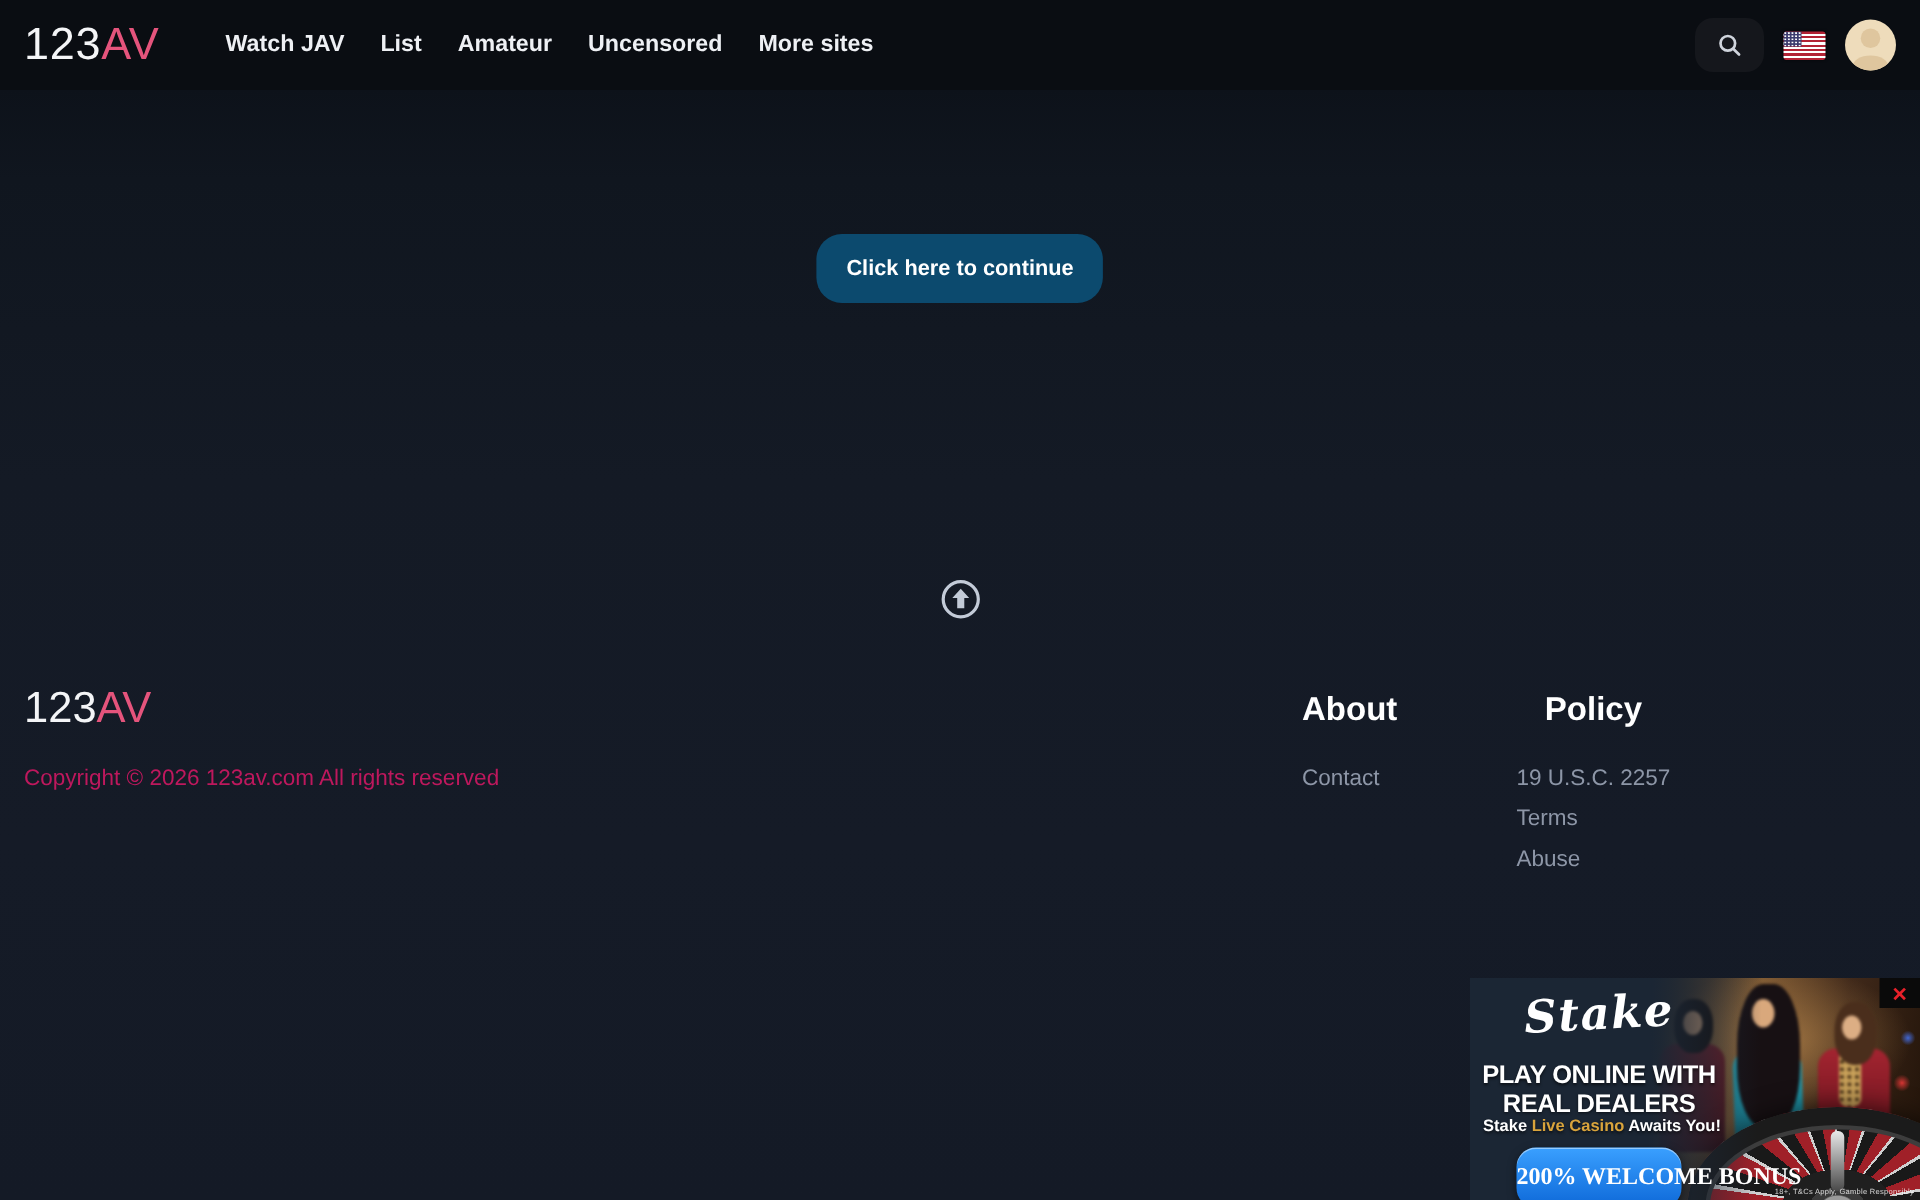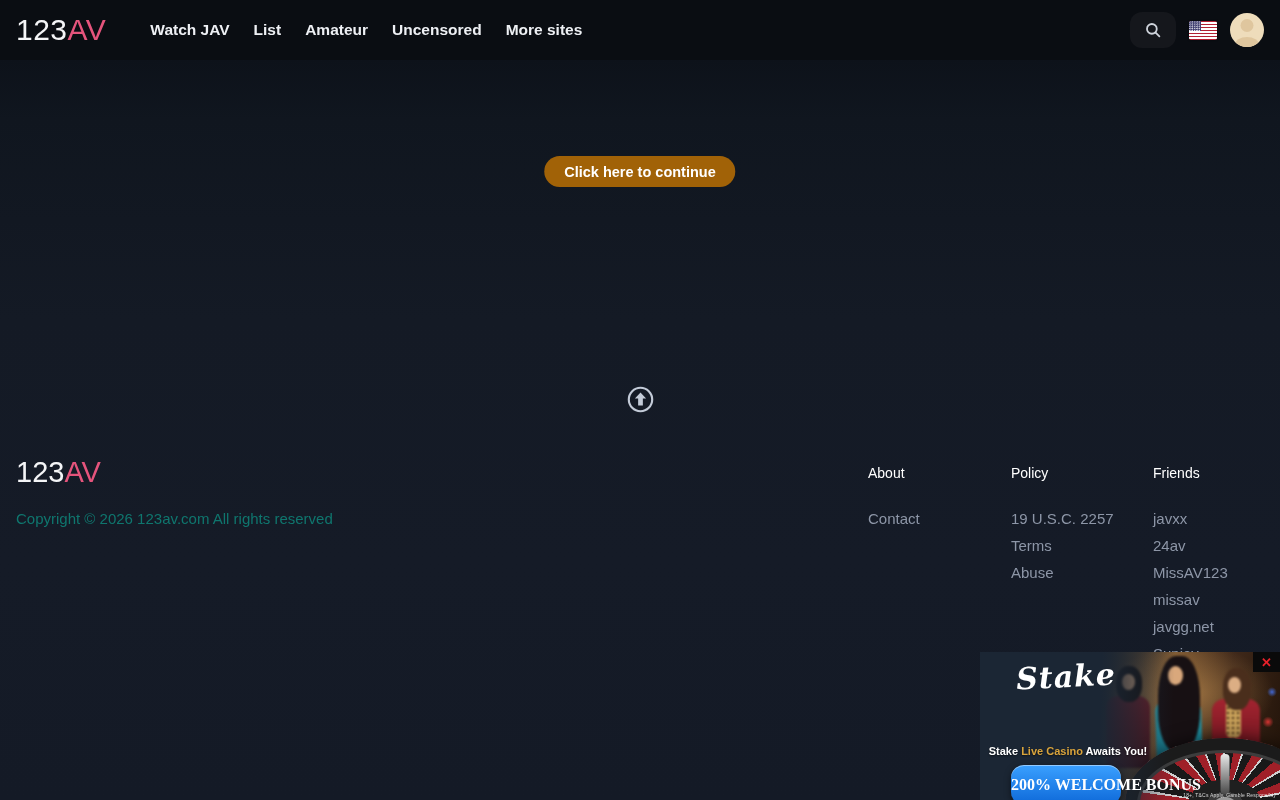--- a/index.html
+++ b/index.html
@@ -51,37 +51,37 @@
     width:13px; height:13px; border-radius:50%; background:#dfc69e;
   }
   .avatar::after {
     content:''; position:absolute; bottom:-5px; left:50%; transform:translateX(-50%);
     width:24px; height:15px; border-radius:50% 50% 0 0; background:#dfc69e;
   }
 
   
   .continue-btn {
     position:absolute; top:156px; left:50%; transform:translateX(-50%);
-    height:31px; padding:0 20px; border:none; border-radius:17px;
-    background:#a16207; color:#fff; font-family:"Liberation Sans",sans-serif;
+    height:46px; padding:0 20px; border:none; border-radius:17px;
+    background:#0c4a6e; color:#fff; font-family:"Liberation Sans",sans-serif;
     font-size:14.5px; font-weight:600; cursor:pointer; white-space:nowrap;
   }
   .scroll-top {
     position:absolute; top:385px; left:50%; transform:translateX(-50%);
     width:28px; height:28px; cursor:pointer; display:flex;
     align-items:center; justify-content:center;
   }
 
   
   .footer { position:absolute; top:440px; left:0; width:1280px; height:360px; }
   .f-logo { position:absolute; top:16px; left:16px; font-size:29px; color:#f4f5f7; }
   .f-logo .pink { color:#e5547c; }
-  .f-copyright { position:absolute; top:70px; left:16px; font-size:15px; color:#0f766e; }
+  .f-copyright { position:absolute; top:70px; left:16px; font-size:15px; color:#be185d; }
   .f-col { position:absolute; top:22px; }
-  .f-col h3 { font-size:14px; font-weight:400; color:#ffffff; line-height:22px; margin-bottom:27px; }
+  .f-col h3 { font-size:22px; font-weight:700; color:#ffffff; line-height:22px; margin-bottom:27px;text-align:center; }
   .f-col a {
     display:block; color:#8d96a7; text-decoration:none; font-size:15px;
     line-height:15.5px; margin-bottom:11.5px; cursor:pointer;
   }
   .col-about { left:868px; }
   .col-policy { left:1011px; }
   .col-friends { left:1153px; }
 
   
   .ad {
@@ -213,48 +213,43 @@
     <a>Contact</a>
   </div>
 
   <div class="f-col col-policy">
     <h3>Policy</h3>
     <a>19 U.S.C. 2257</a>
     <a>Terms</a>
     <a>Abuse</a>
   </div>
 
-  <div class="f-col col-friends">
-    <h3>Friends</h3>
-    <a>javxx</a>
-    <a>24av</a>
-    <a>MissAV123</a>
-    <a>missav</a>
-    <a>javgg.net</a>
-    <a>Supjav</a>
-  </div>
 </footer>
 
 <div class="ad">
   <div class="ad-scene"></div>
   <div class="ad-figs">
     <div class="w1-body"></div>
       <div class="w1-hair"></div>
       <div class="w1-face"></div>
     <div class="w2-body"></div>
       <div class="w2-hair"></div>
       <div class="w2-face"></div>
     <div class="w3-body"></div>
       <div class="w3-scarf"></div>
       <div class="w3-hair"></div>
       <div class="w3-face"></div>
   </div>
   <div class="roulette"></div>
   <div class="ad-shade"></div>
 
   <div class="ad-brand">Stake</div>
+  <div class="ad-h">
+    <div>PLAY ONLINE WITH</div>
+    <div>REAL DEALERS</div>
+  </div>
   <div class="ad-sub"><span>Stake </span><span class="gold">Live Casino</span><span> Awaits You!</span></div>
   <button class="ad-cta">200% WELCOME BONUS</button>
   <div class="ad-disclaimer">18+, T&amp;Cs Apply, Gamble Responsibly</div>
   <div class="ad-close">
       <span>✕</span>
     </div>
 </div>
 
 </body></html>

